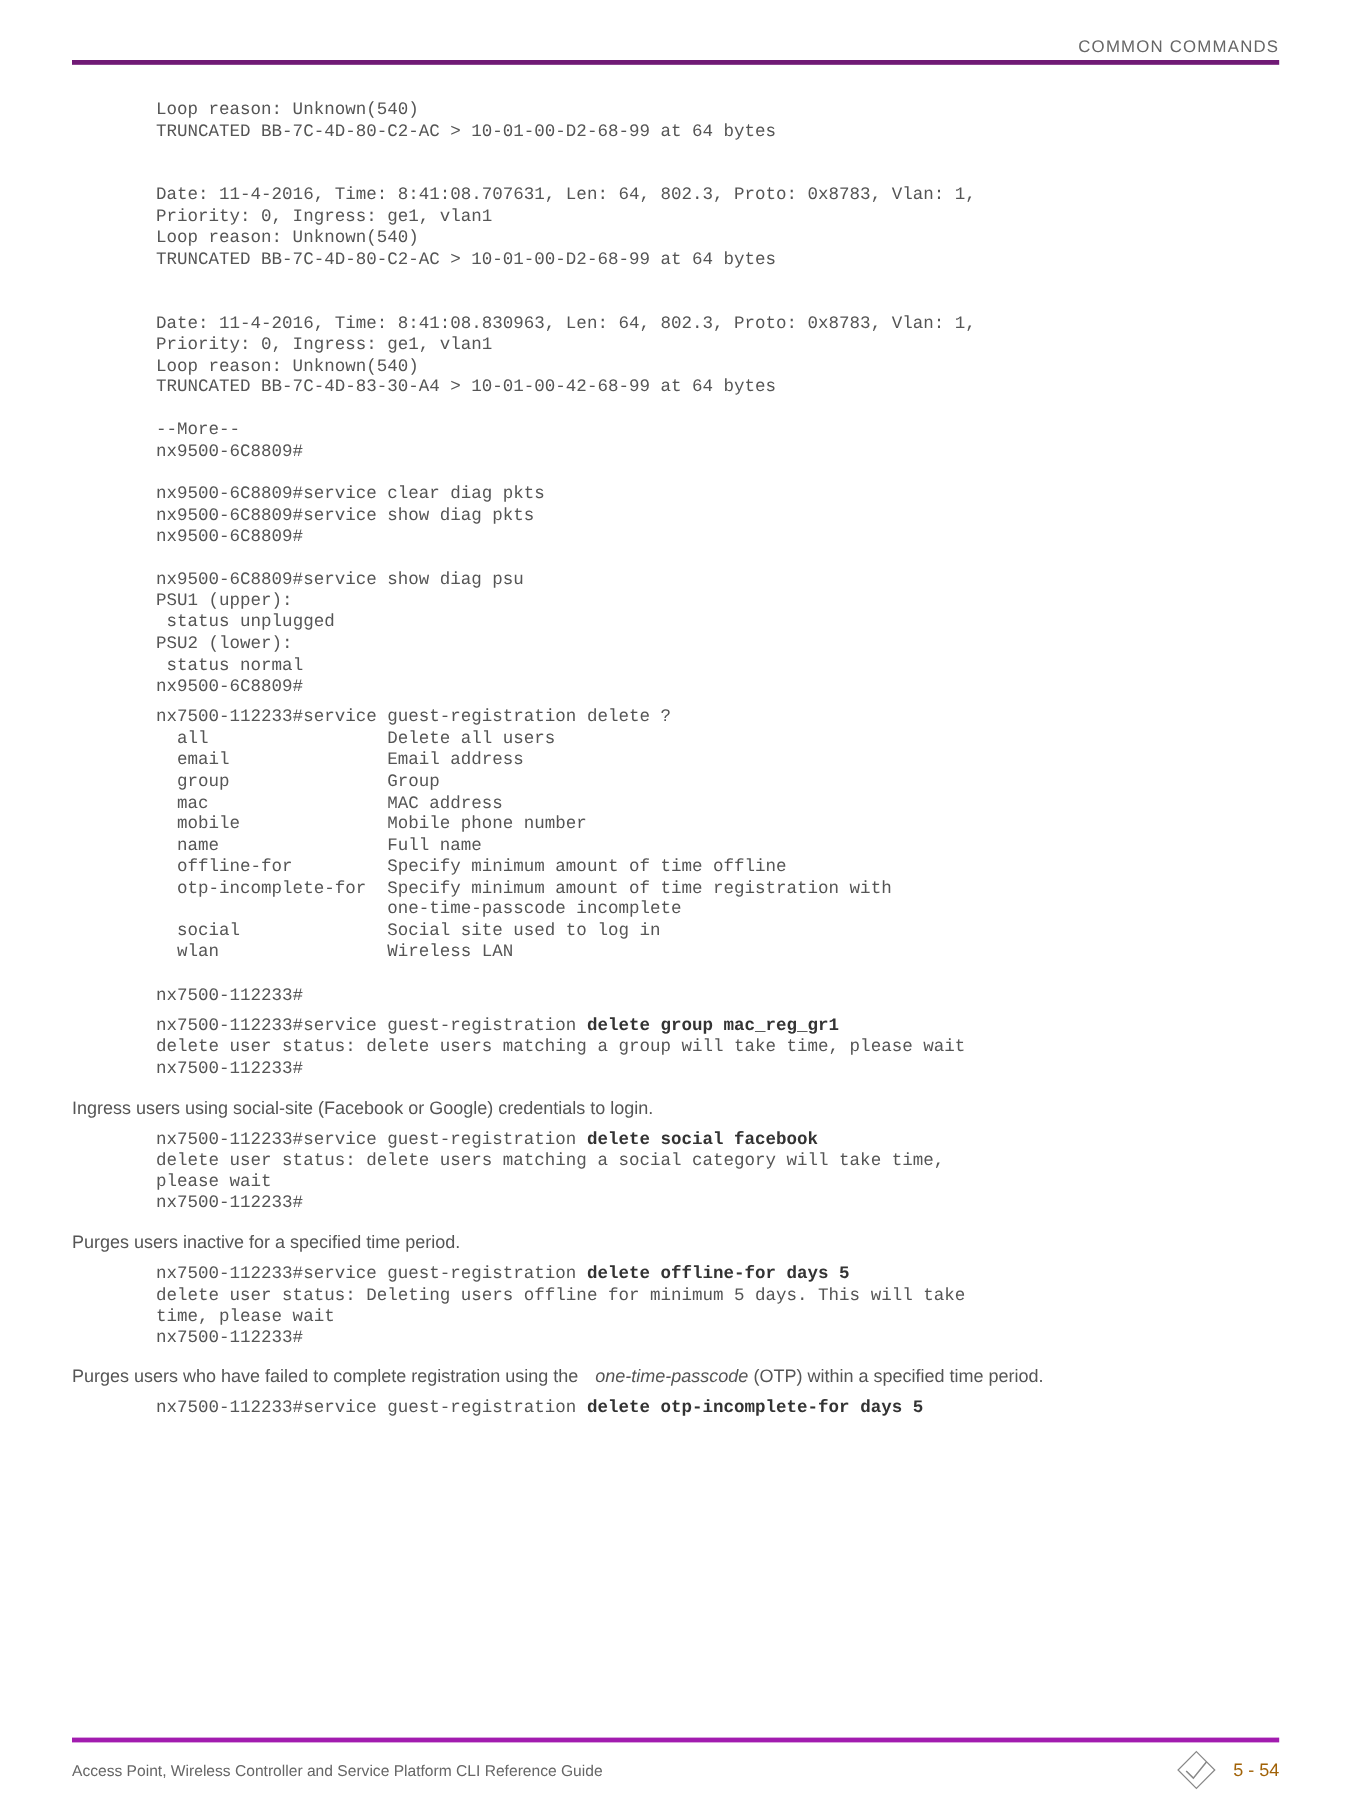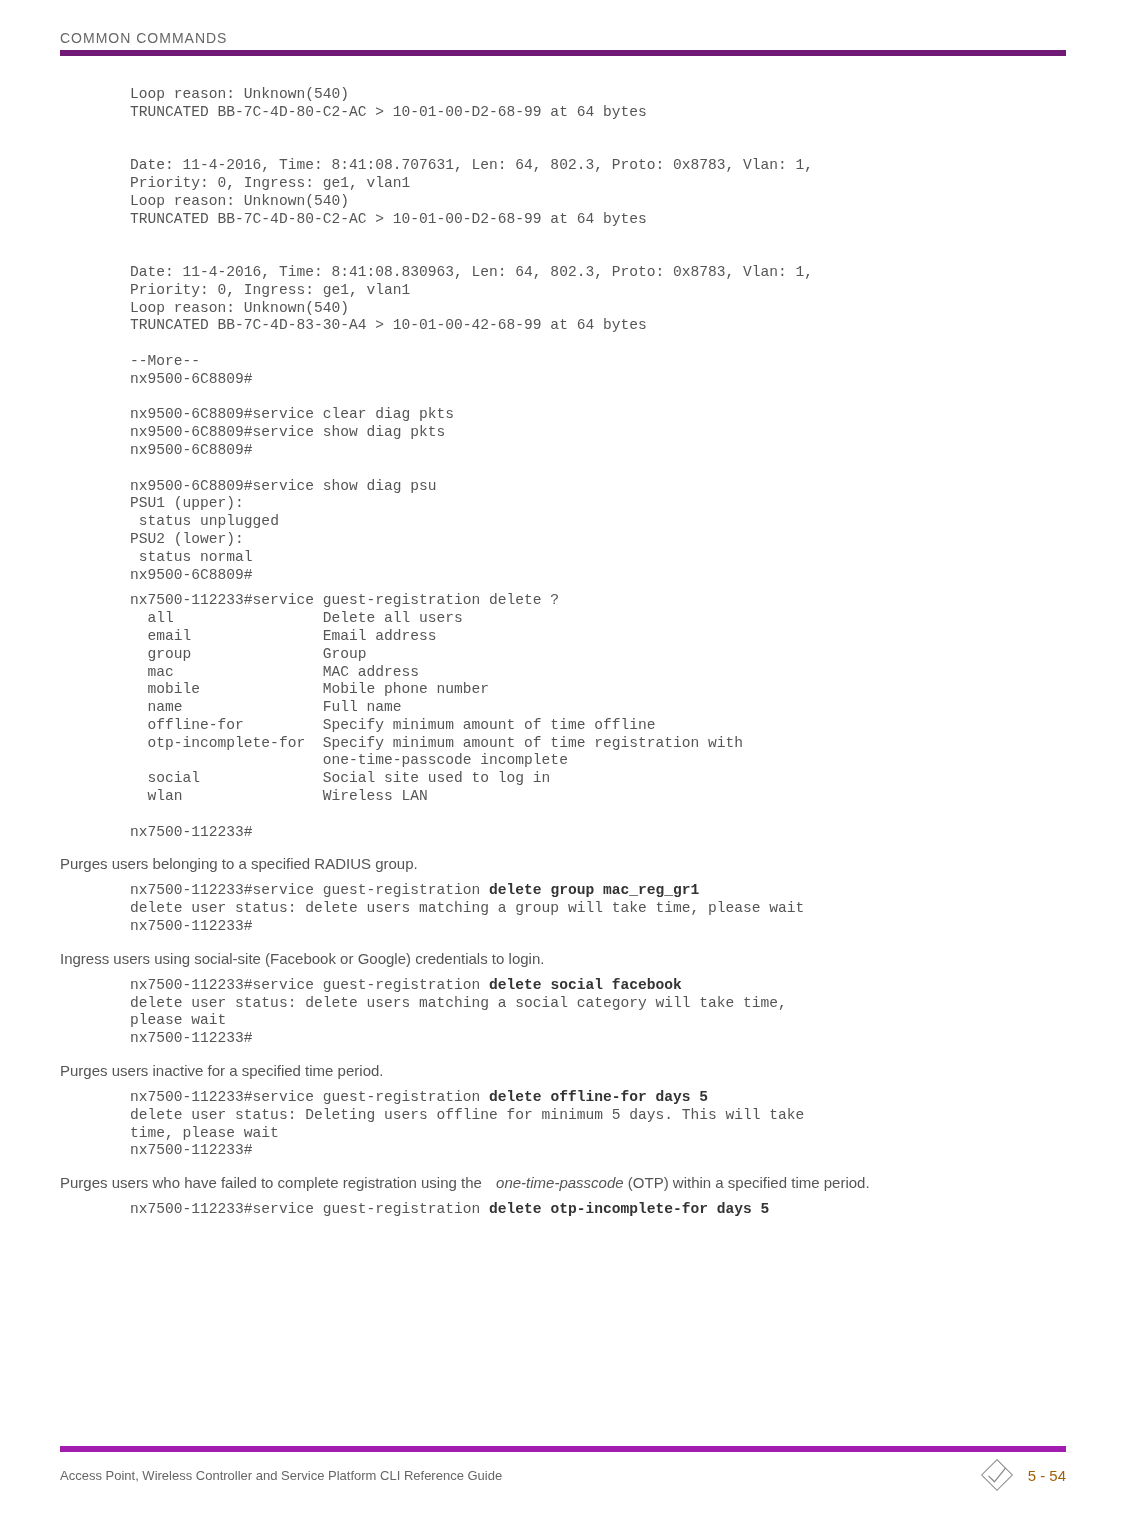--- a/index.html
+++ b/index.html
@@ -10,26 +10,26 @@
     color: #333;
     width: 1126px;
   }
   .page {
     padding: 30px 60px 30px 60px;
     box-sizing: border-box;
     min-height: 1516px;
     position: relative;
   }
   .header {
-    text-align: left;
+    text-align: right;
     color: #666;
     font-size: 14px;
     letter-spacing: 1px;
     font-weight: 300;
-    border-bottom: 6px solid #701a75;
+    border-bottom: 4px solid #701a75;
     padding-bottom: 4px;
     margin-bottom: 30px;
     font-family: "Arial Narrow", Arial, sans-serif;
   }
   pre.code {
     font-family: "Courier New", Courier, monospace;
     font-size: 14.6px;
     color: #555;
     margin: 8px 0 8px 70px;
     white-space: pre-wrap;
@@ -48,21 +48,21 @@
   }
   .para .ital {
     font-style: italic;
     margin-left: 10px;
   }
   .footer {
     position: absolute;
     bottom: 24px;
     left: 60px;
     right: 60px;
-    border-top: 6px solid #a21caf;
+    border-top: 4px solid #a21caf;
     padding-top: 6px;
     display: flex;
     justify-content: space-between;
     align-items: center;
     color: #666;
     font-size: 13px;
     font-family: Arial, Helvetica, sans-serif;
     text-align: right;
   }
   .footer-right {
@@ -126,21 +126,20 @@
   mobile              Mobile phone number
   name                Full name
   offline-for         Specify minimum amount of time offline
   otp-incomplete-for  Specify minimum amount of time registration with
                       one-time-passcode incomplete
   social              Social site used to log in
   wlan                Wireless LAN
 
 nx7500-112233#</pre>
 
-  <div class="para">Purges users belonging to a specified RADIUS group.</div>
 
   <pre class="code"><span>nx7500-112233#service guest-registration </span><span class="bold">delete group mac_reg_gr1</span><span>
 delete user status: delete users matching a group will take time, please wait
 nx7500-112233#</span></pre>
 
   <div class="para">Ingress users using social-site (Facebook or Google) credentials to login.</div>
 
   <pre class="code"><span>nx7500-112233#service guest-registration </span><span class="bold">delete social facebook</span><span>
 delete user status: delete users matching a social category will take time,
 please wait

